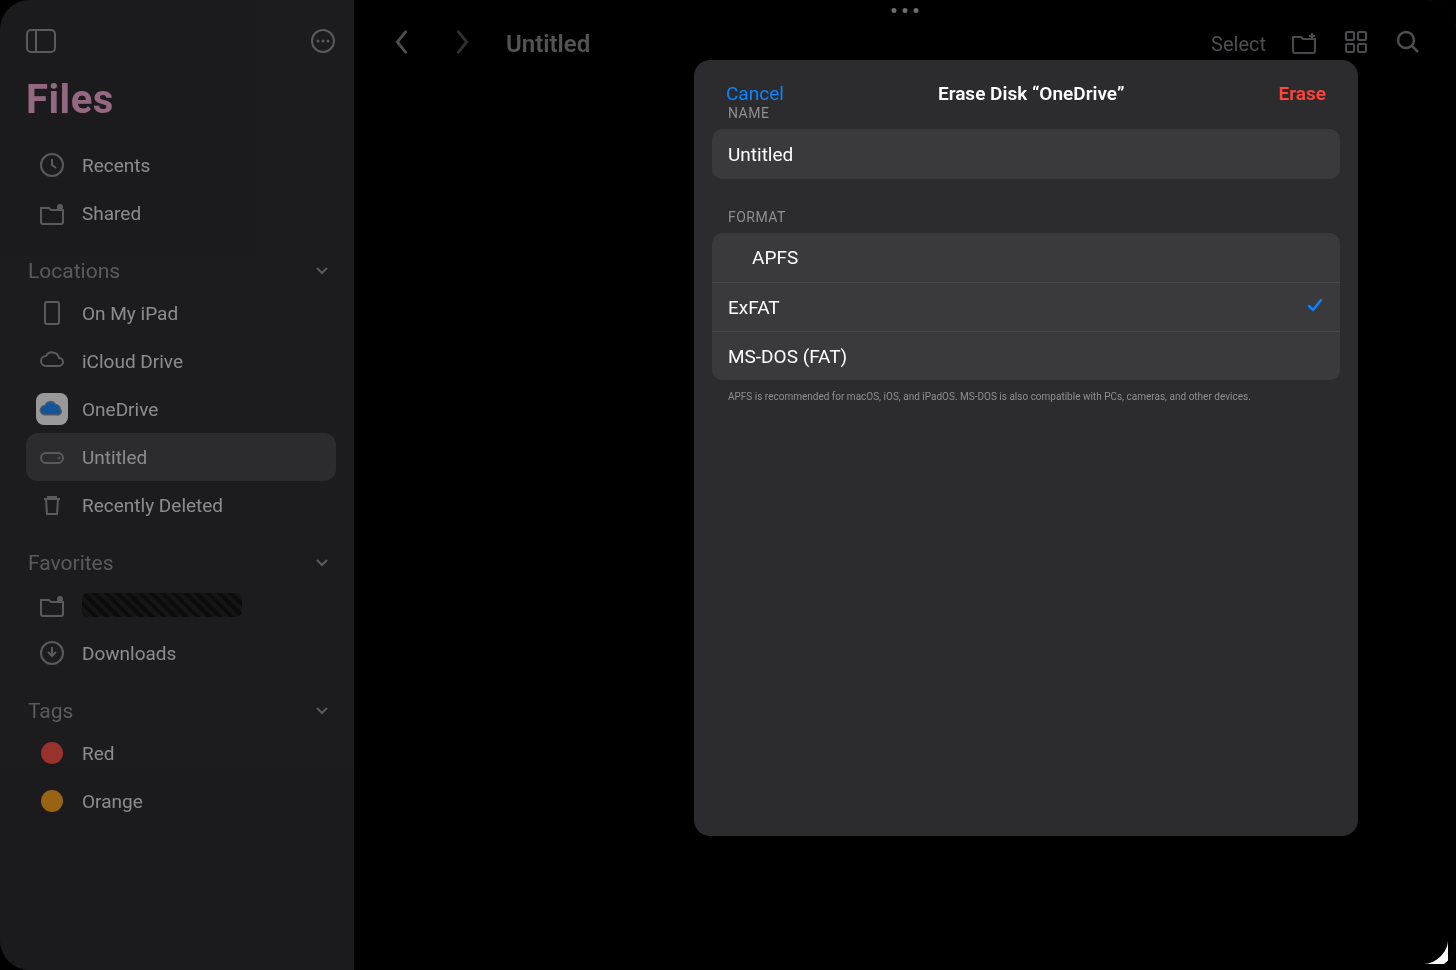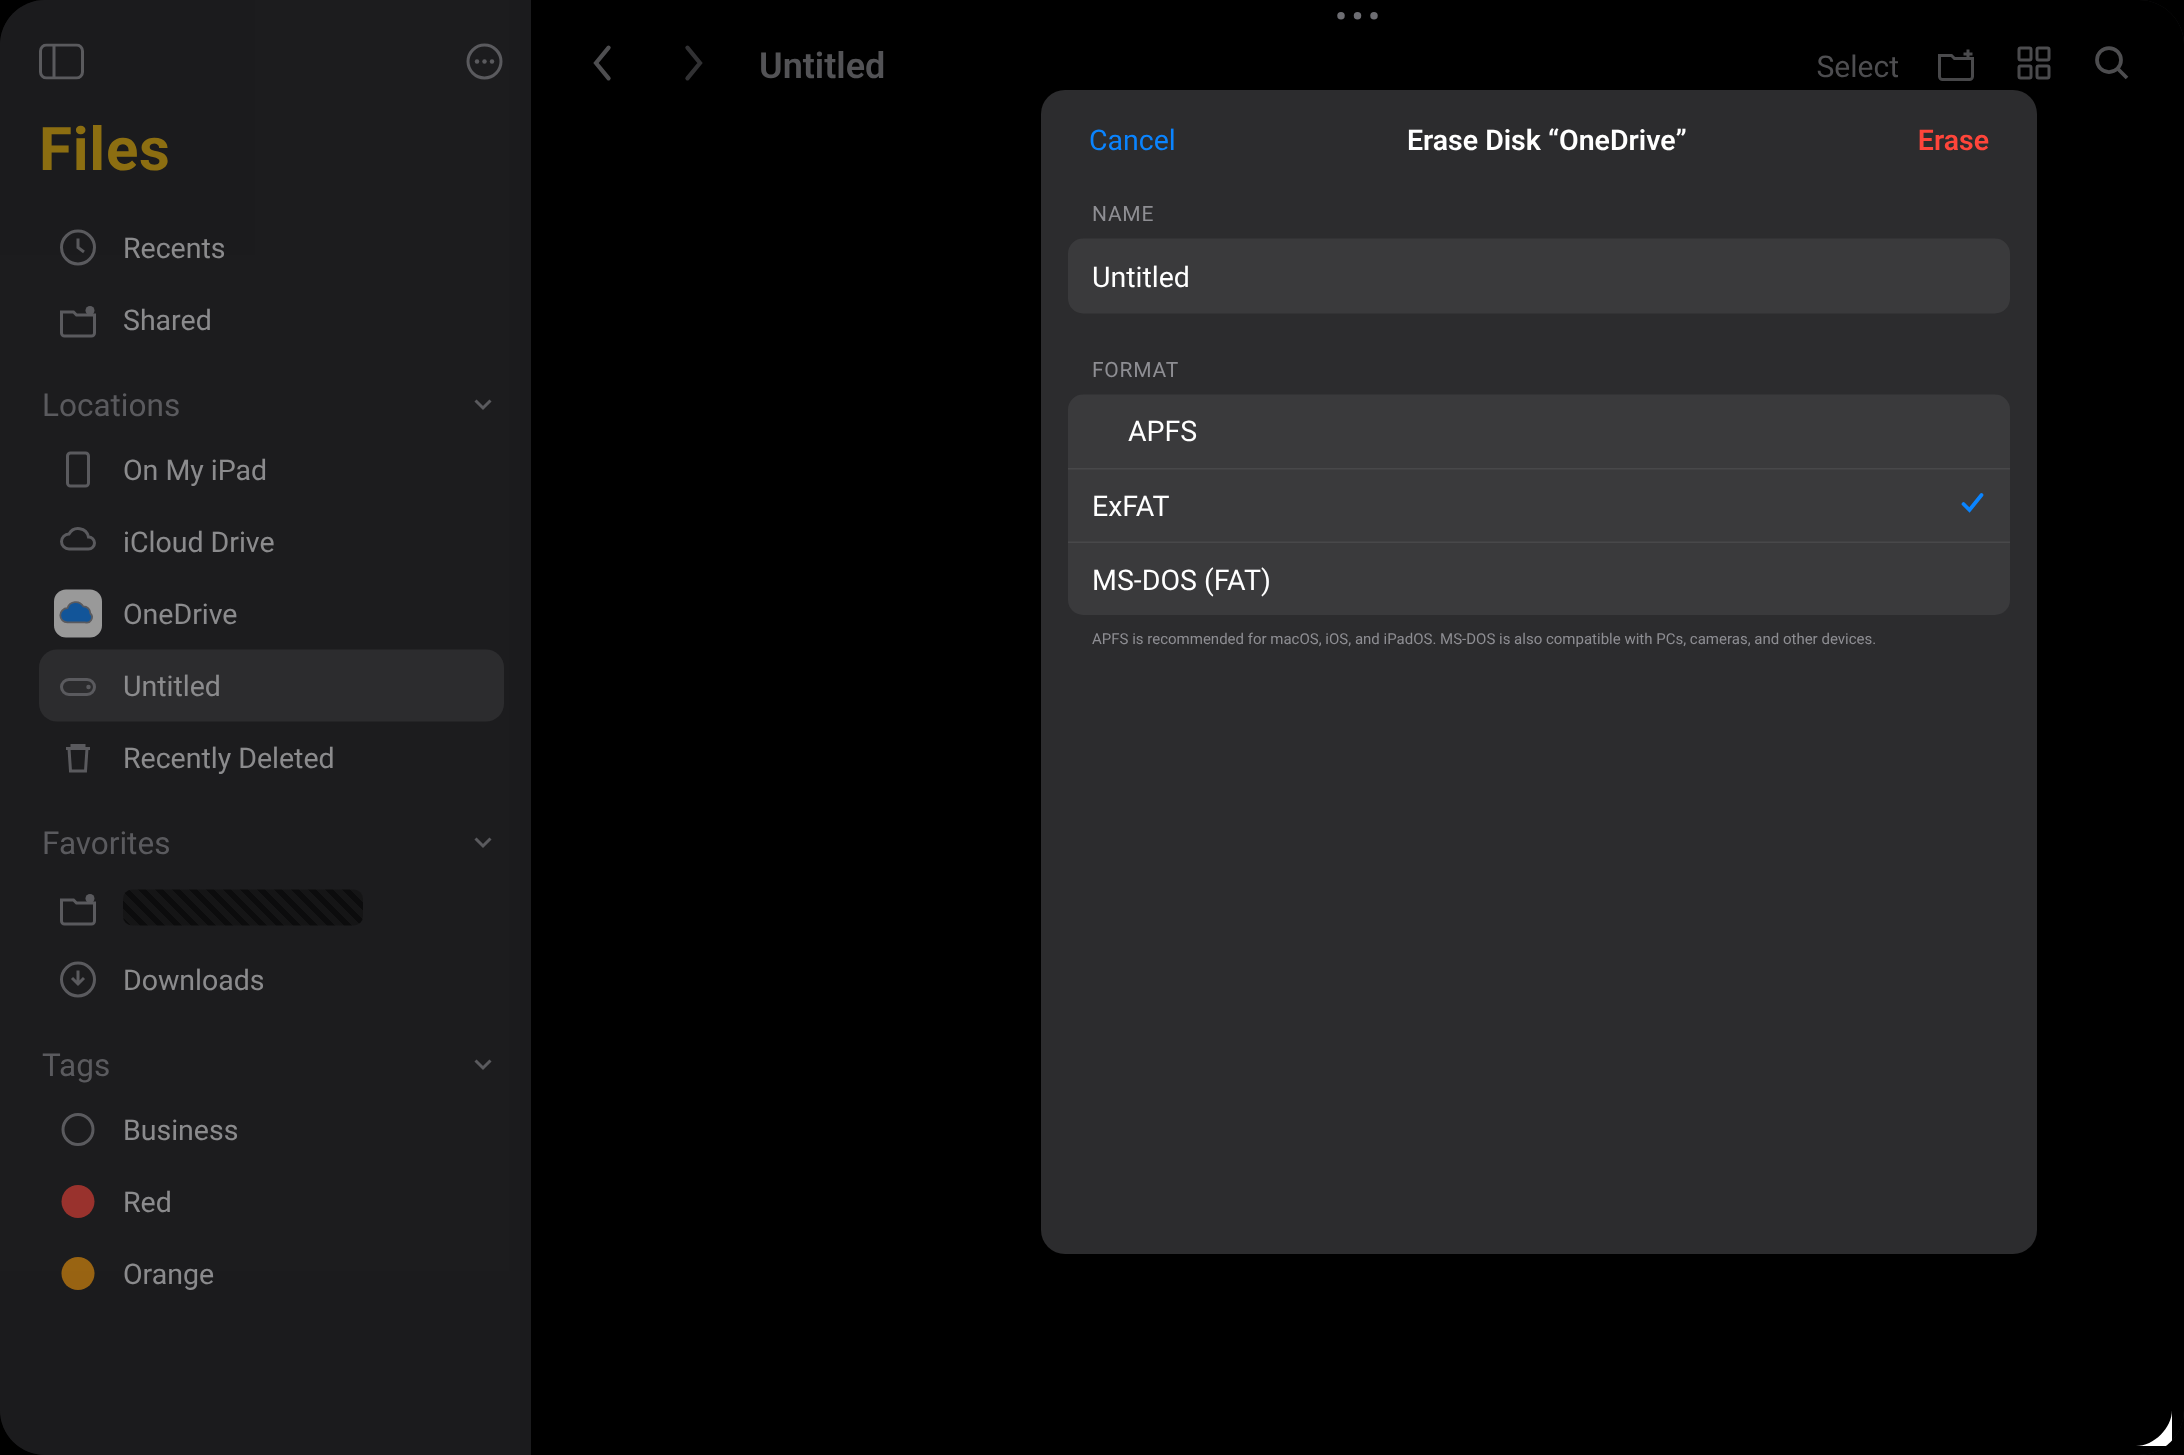--- a/index.html
+++ b/index.html
@@ -2,42 +2,42 @@
 <html><head>
 <meta charset="utf-8">
 <style>
   * { margin: 0; padding: 0; box-sizing: border-box; font-family: -apple-system, BlinkMacSystemFont, "Segoe UI", Roboto, Helvetica, Arial, sans-serif; }
   body { width: 1456px; height: 970px; background: #000; color: #fff; overflow: hidden; position: relative; }
   .app { display: flex; height: 100%; width: 100%; background: #1c1c1e; border-radius: 30px; overflow: hidden; position: relative; }
   .sidebar { width: 354px; background: #1c1c1e; padding: 28px 18px 0 26px; display: flex; flex-direction: column; position: relative; }
   .sidebar-top { display: flex; align-items: center; justify-content: space-between; margin-bottom: 18px; }
   .sidebar-top .win-icon svg { width: 30px; height: 24px; }
   .sidebar-top .more svg { width: 26px; height: 26px; }
-  .sidebar h1 { font-size: 40px; font-weight: 700; letter-spacing: 0.5px; margin-bottom: 18px; color:#eab308;}
+  .sidebar h1 { font-size: 40px; font-weight: 700; letter-spacing: 0.5px; margin-bottom: 18px; color:#f9a8d4;}
   .section-header { display: flex; align-items: center; justify-content: space-between; color: #8e8e93; font-size: 21px; font-weight: 400; margin: 22px 0 6px 0; padding:0 6px 0 2px;}
   .section-header .chev svg { width: 16px; height: 16px; }
   .side-item { display: flex; align-items: center; gap: 14px; height: 48px; padding: 0 10px; border-radius: 12px; font-size: 19px; color: #e6e6e8; }
   .side-item.selected { background: #3a3a3c; }
   .side-item .icon { width: 32px; display:flex; justify-content:center; }
   .side-item .icon svg { width: 26px; height: 26px; stroke:#8e8e93; fill:none;}
   .tag-dot { width: 22px; height: 22px; border-radius: 50%; border: 0; }
   .tag-dot.outline { border: 2px solid #8e8e93; background:transparent;}
   .redacted { width:160px; height:24px; background: repeating-linear-gradient(45deg,#000,#000 4px,#111 4px,#111 8px); border-radius:6px;}
   .main { flex: 1; background: #000; display:flex; flex-direction:column; position:relative;}
   .grabber { position:absolute; top:8px; left:50%; transform:translateX(-50%); display:flex; gap:6px;}
   .grabber span{width:5px;height:5px;border-radius:50%;background:#6e6e73;}
   .topbar { display:flex; align-items:center; height: 88px; padding: 0 34px; gap: 24px; color:#8e8e93;}
   .topbar .nav { display:flex; gap:32px;}
   .topbar .nav svg { width: 20px; height: 30px;}
   .topbar .title { font-size: 24px; color:#98989d; font-weight:600; margin-left:6px;}
   .topbar .spacer { flex:1;}
   .topbar .action { font-size:20px; color:#98989d;}
   .topbar .ico svg{ width:28px;height:28px;}
   .dialog { position:absolute; top:60px; left:340px; width:664px; height:776px; background:#2c2c2e; border-radius:16px; padding: 22px 0 0 0; box-shadow:0 20px 60px rgba(0,0,0,0.5);}
-  .dialog-header { display:flex; align-items:flex-start; justify-content:space-between; padding: 0 32px; margin-bottom: 30px;}
+  .dialog-header { display:flex; align-items:flex-start; justify-content:space-between; padding: 0 32px; }
   .dialog-header .cancel { color:#0a84ff; font-size:19px;}
   .dialog-header .title { font-size:19px; font-weight:600; color:#fff;}
   .dialog-header .erase { color:#ff453a; font-size:19px; font-weight:600;}
   .field-label { color:#8e8e93; font-size:14px; letter-spacing:0.5px; padding: 0 34px; margin-bottom:8px; text-transform:uppercase;}
   .text-input { margin: 0 18px 30px 18px; background:#3a3a3c; border-radius:10px; height:50px; display:flex; align-items:center; padding:0 16px;}
   .text-input input { background:transparent; border:none; outline:none; color:#fff; font-size:19px; width:100%;}
   .options { margin: 0 18px; background:#3a3a3c; border-radius:10px; overflow:hidden;}
   .option { display:flex; align-items:center; justify-content:space-between; height:49px; padding:0 16px; font-size:19px; color:#fff; border-top:1px solid #48484a;}
   .option:first-child{ border-top:none;padding-left:40px;}
   .option .check svg{ width:18px; height:18px;}
@@ -167,26 +167,20 @@
     </div>
 
     <div class="section-header">
       <span>Tags</span>
       <span class="chev"><svg viewBox="0 0 16 16">
             <path d="M3 6l5 5 5-5" stroke="#8e8e93" stroke-width="2" fill="none"></path>
           </svg></span>
     </div>
     <div class="side-item">
       <span class="icon">
-          <span class="tag-dot outline"></span>
-        </span>
-      <span>Business</span>
-    </div>
-    <div class="side-item">
-      <span class="icon">
           <span class="tag-dot" style="background:#ff453a"></span>
         </span>
       <span>Red</span>
     </div>
     <div class="side-item">
       <span class="icon">
           <span class="tag-dot" style="background:#ff9f0a"></span>
         </span>
       <span>Orange</span>
     </div>

